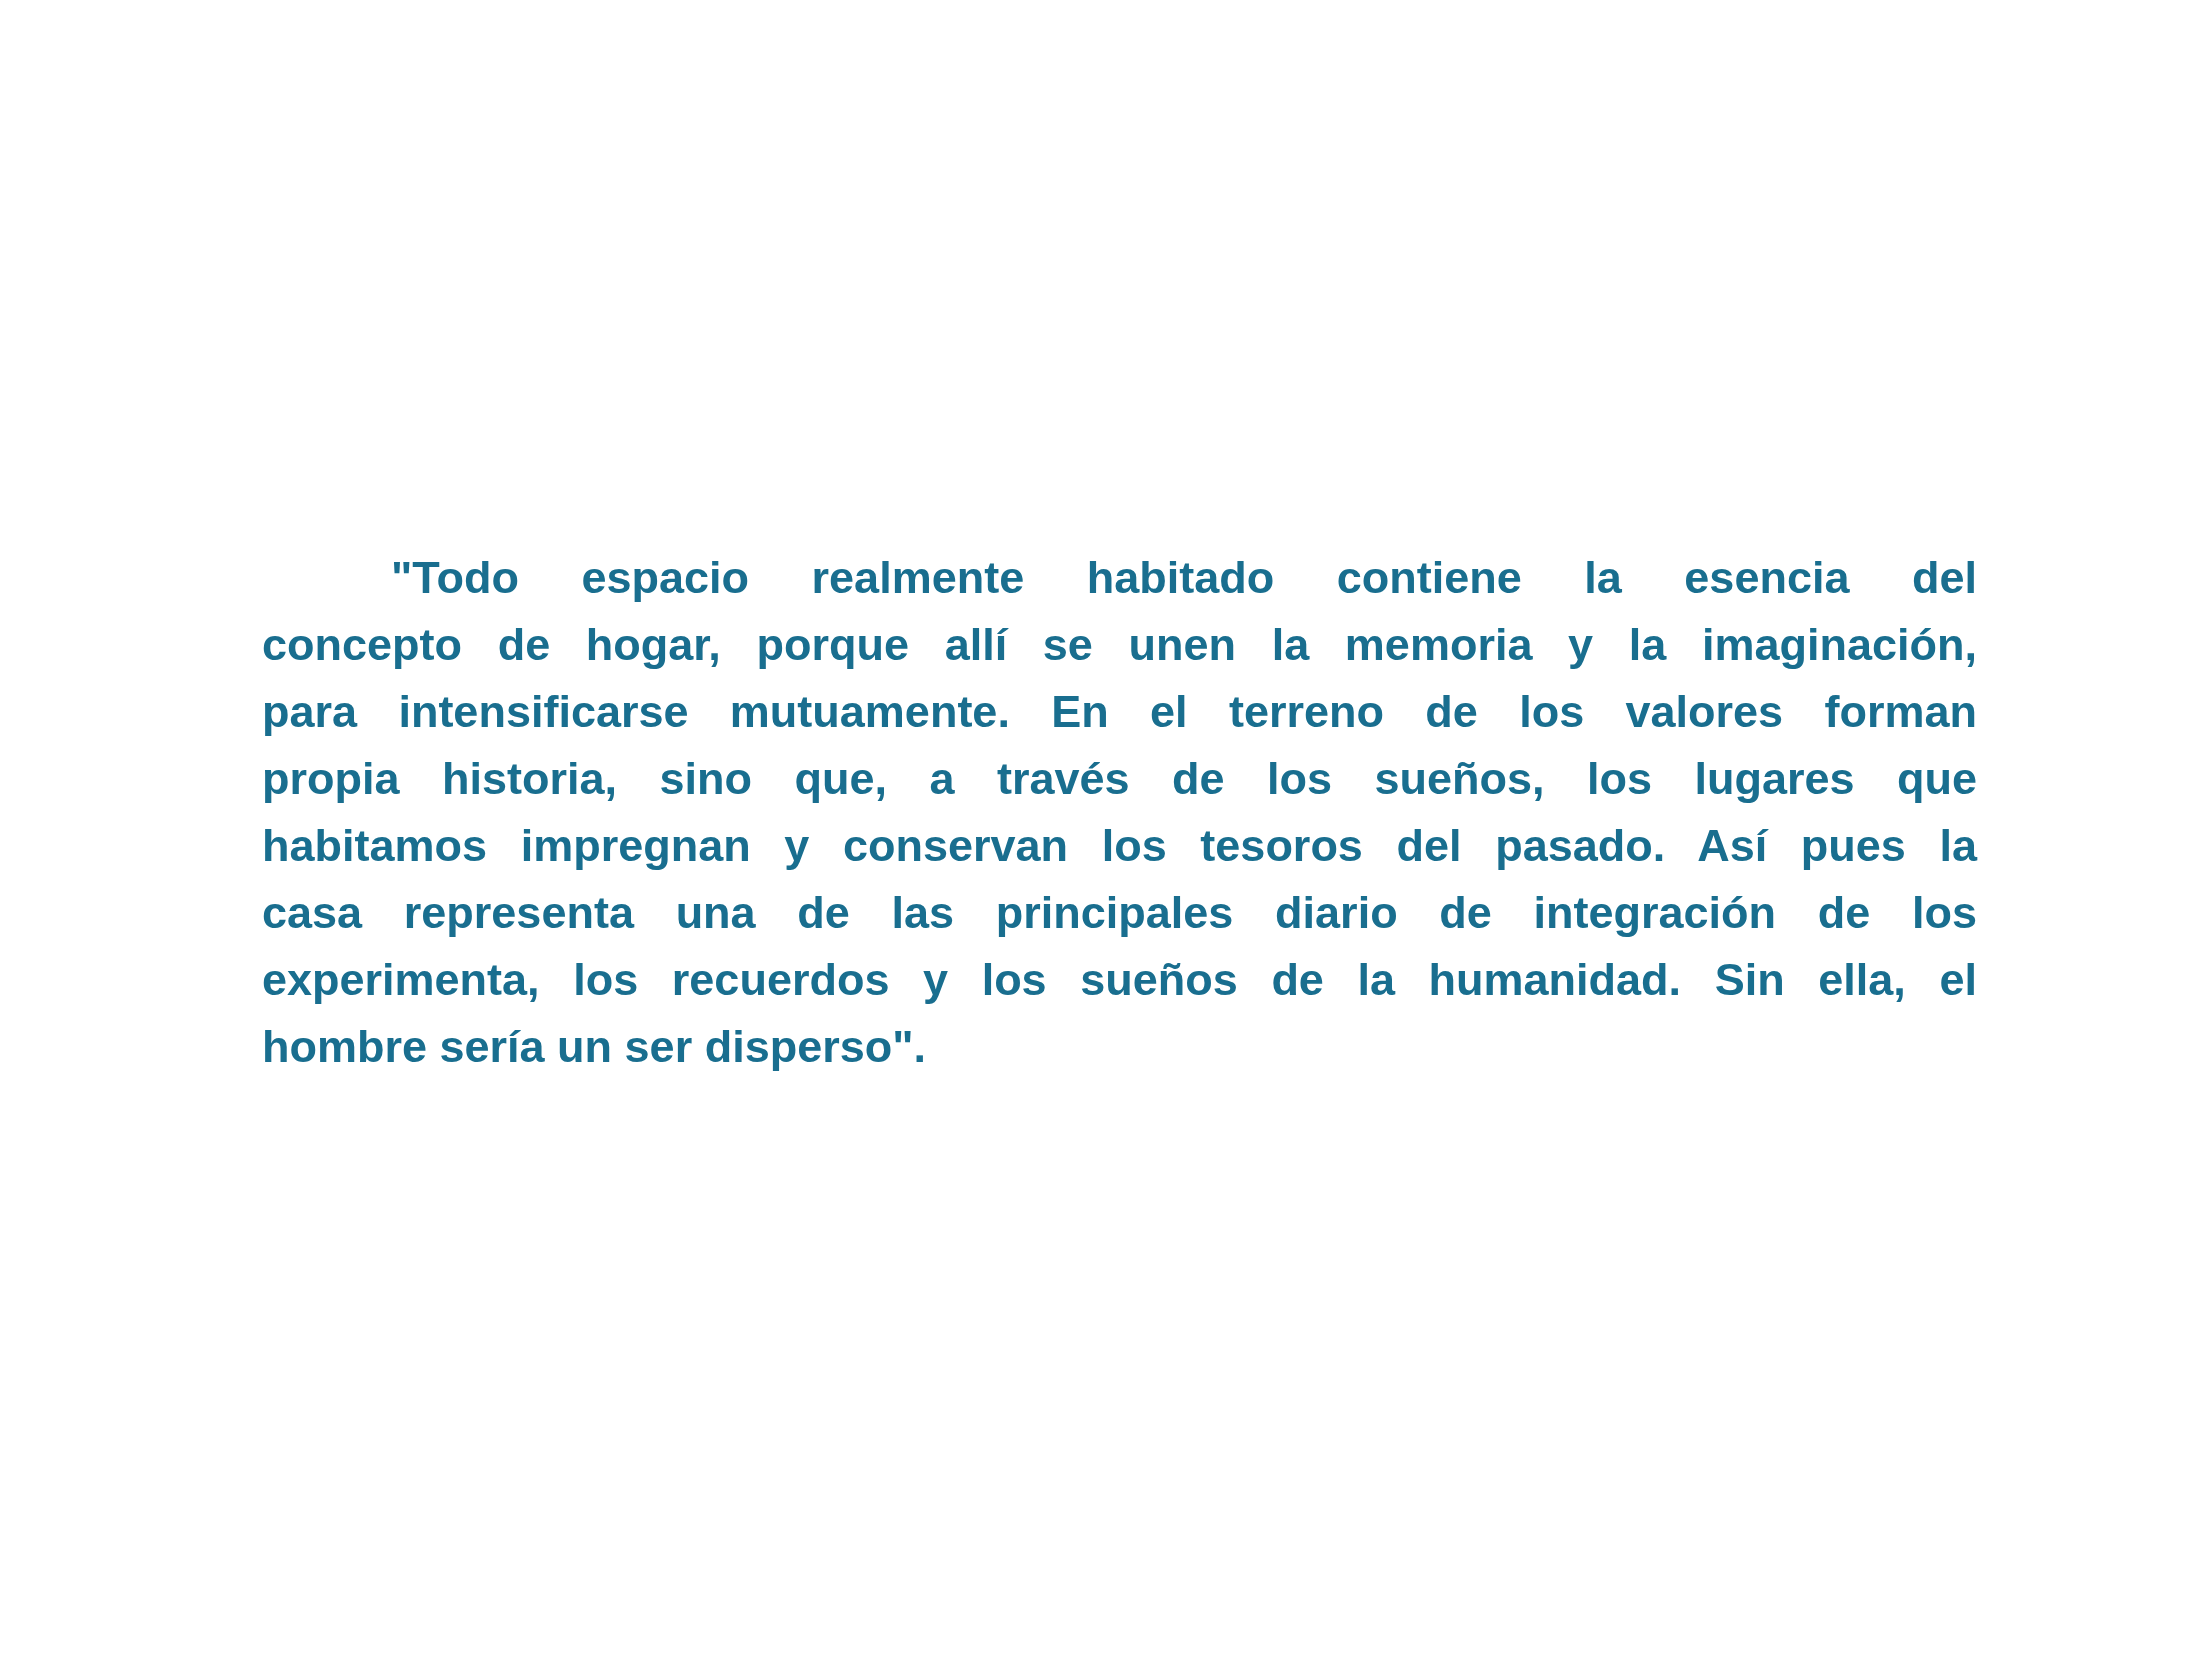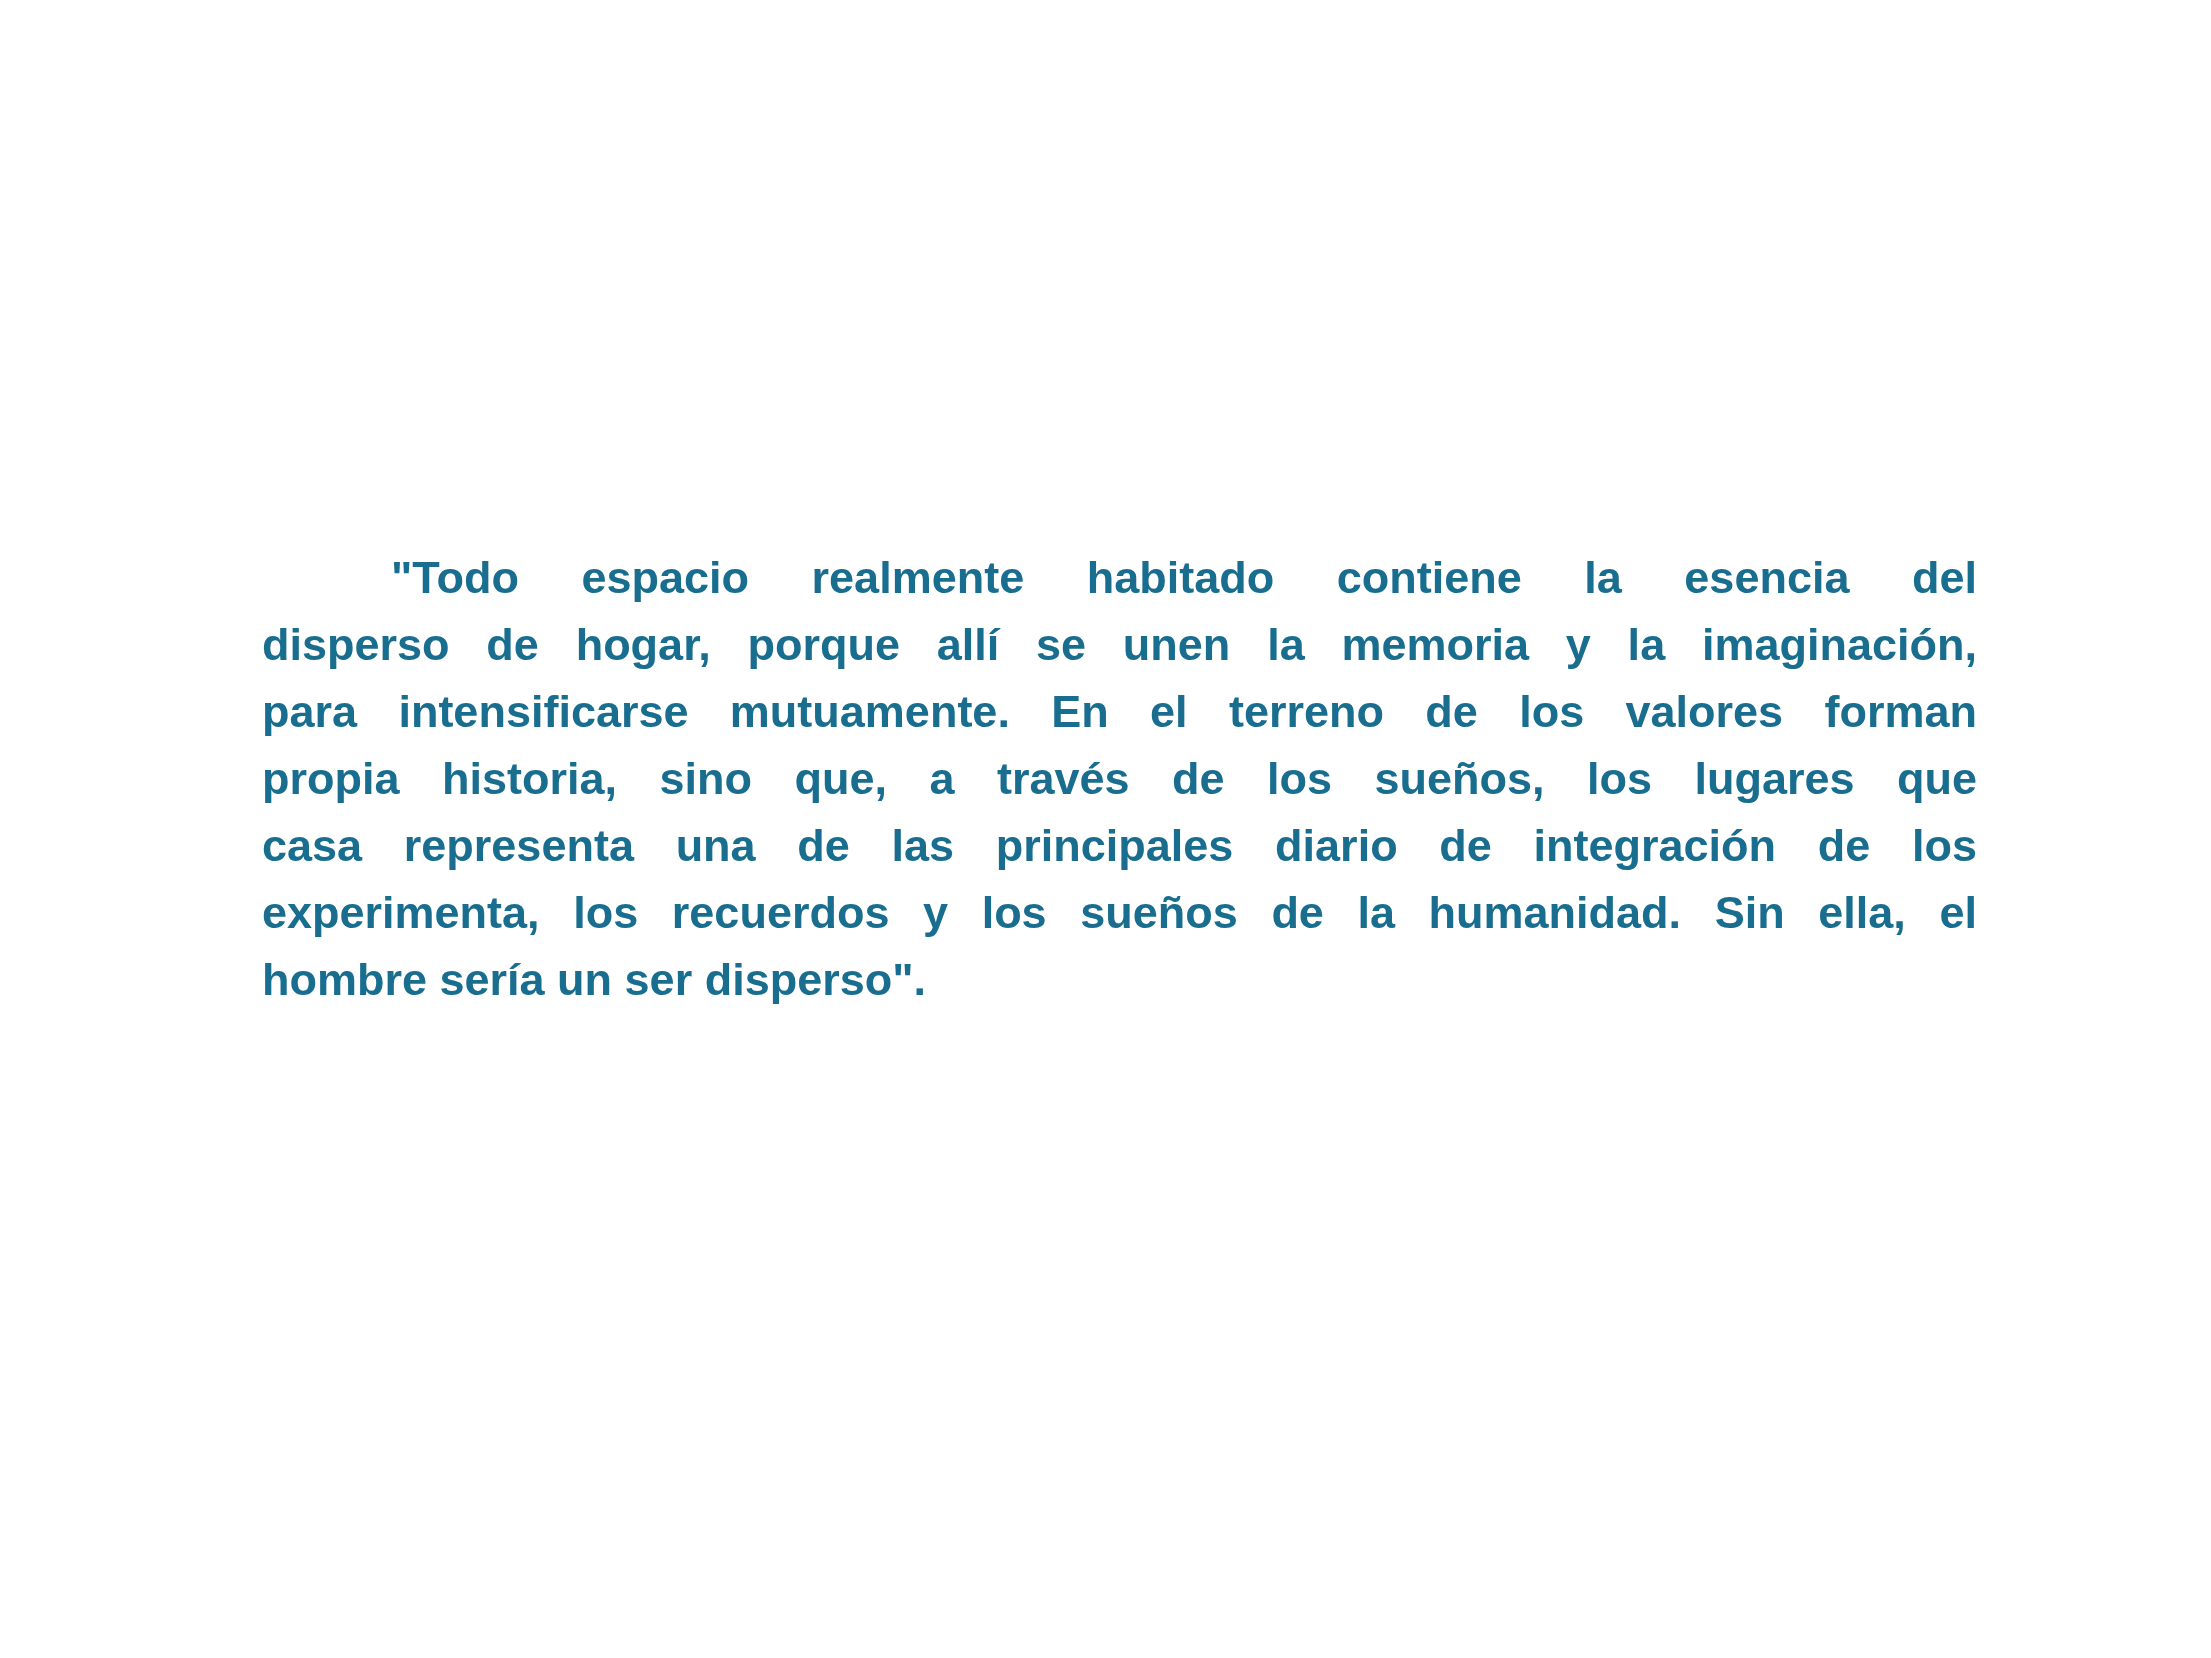--- a/index.html
+++ b/index.html
@@ -37,21 +37,22 @@
   .quote-line.last {
     text-align-last: left;
   }
 </style>
 </head>
 <body style="background: rgb(255, 255, 255);">
 
 <div class="page" style="background: rgb(255, 255, 255);">
   <div class="quote-block" style="color: rgb(25, 110, 143);">
       <div class="quote-line first">"Todo espacio realmente habitado contiene la esencia del</div>
-      <div class="quote-line">disperso de hogar, porque allí se unen la memoria y la imaginación,</div>
+      <div class="quote-line">concepto de hogar, porque allí se unen la memoria y la imaginación,</div>
       <div class="quote-line">para intensificarse mutuamente. En el terreno de los valores forman</div>
       <div class="quote-line">propia historia, sino que, a través de los sueños, los lugares que</div>
+      <div class="quote-line">habitamos impregnan y conservan los tesoros del pasado. Así pues la</div>
       <div class="quote-line">casa representa una de las principales diario de integración de los</div>
       <div class="quote-line">experimenta, los recuerdos y los sueños de la humanidad. Sin ella, el</div>
       <div class="quote-line last">hombre sería un ser disperso".</div>
     </div>
 </div>
 
 
 </body></html>

